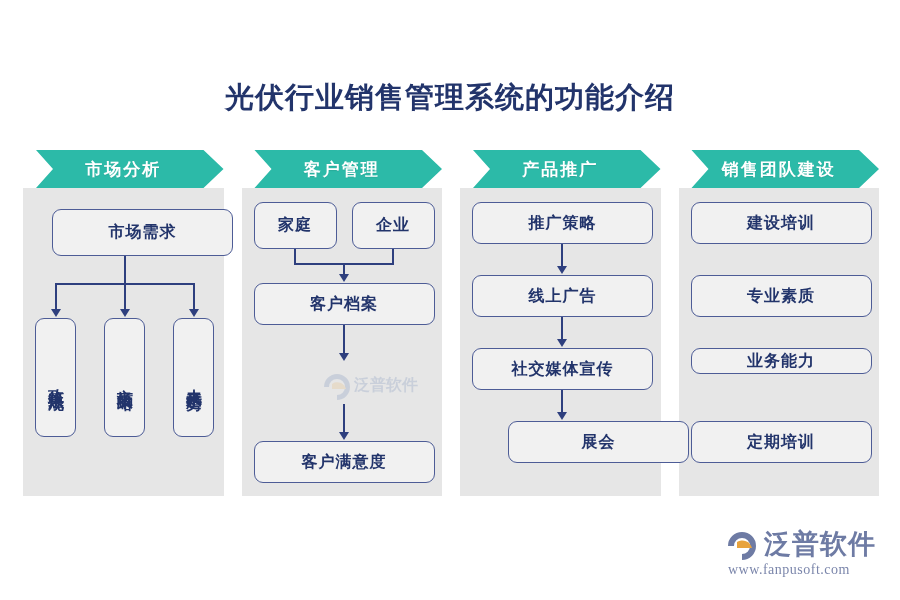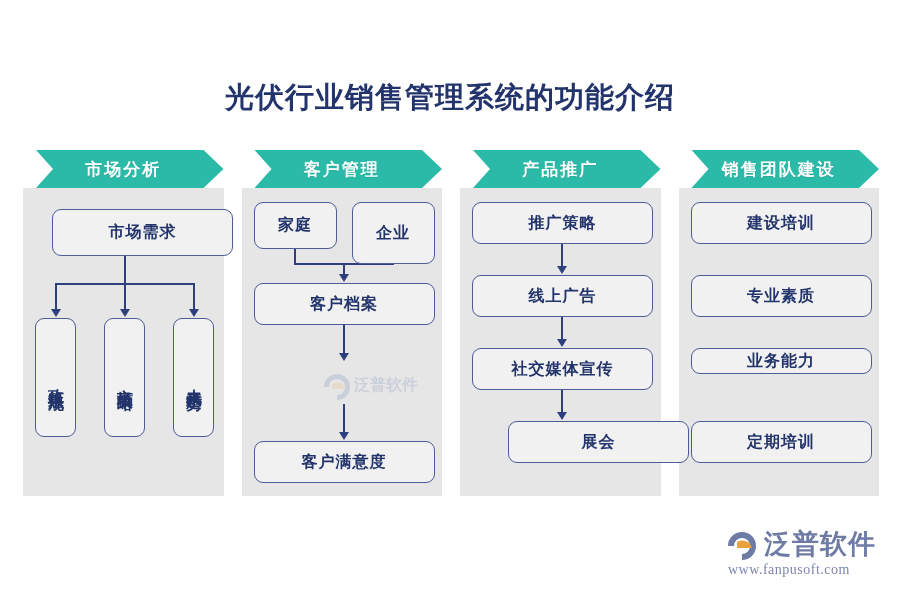--- a/index.html
+++ b/index.html
@@ -199,21 +199,21 @@
       <div class="node vertical" style="left:81px; top:130px; width:41px; height:119px;">市场策略</div>
       <div class="node vertical" style="left:150px; top:130px; width:41px; height:119px;">未来趋势</div>
     </div>
   </div>
 
   <div class="column">
     <div class="banner">客户管理</div>
     <div class="panel">
 
       <div class="node" style="left:12px; top:14px; width:83px; height:47px;">家庭</div>
-      <div class="node" style="left:110px; top:14px; width:83px; height:62px;">企业</div>
+      <div class="node" style="left:110px; top:14px; width:83px; height:47px;">企业</div>
 
       <div class="ln v" style="left:52px; top:61px; width:2px; height:16px;"></div>
       <div class="ln v" style="left:150px; top:61px; width:2px; height:16px;"></div>
       <div class="ln h" style="left:52px; top:75px; width:100px; height:2px;"></div>
       <div class="ln v" style="left:101px; top:75px; width:2px; height:14px;"></div>
       <div class="arrowhead" style="left:97px; top:86px;"></div>
 
       <div class="node" style="left:12px; top:95px; width:181px; height:42px;">客户档案</div>
 
       <div class="ln v" style="left:101px; top:137px; width:2px; height:31px;"></div>

